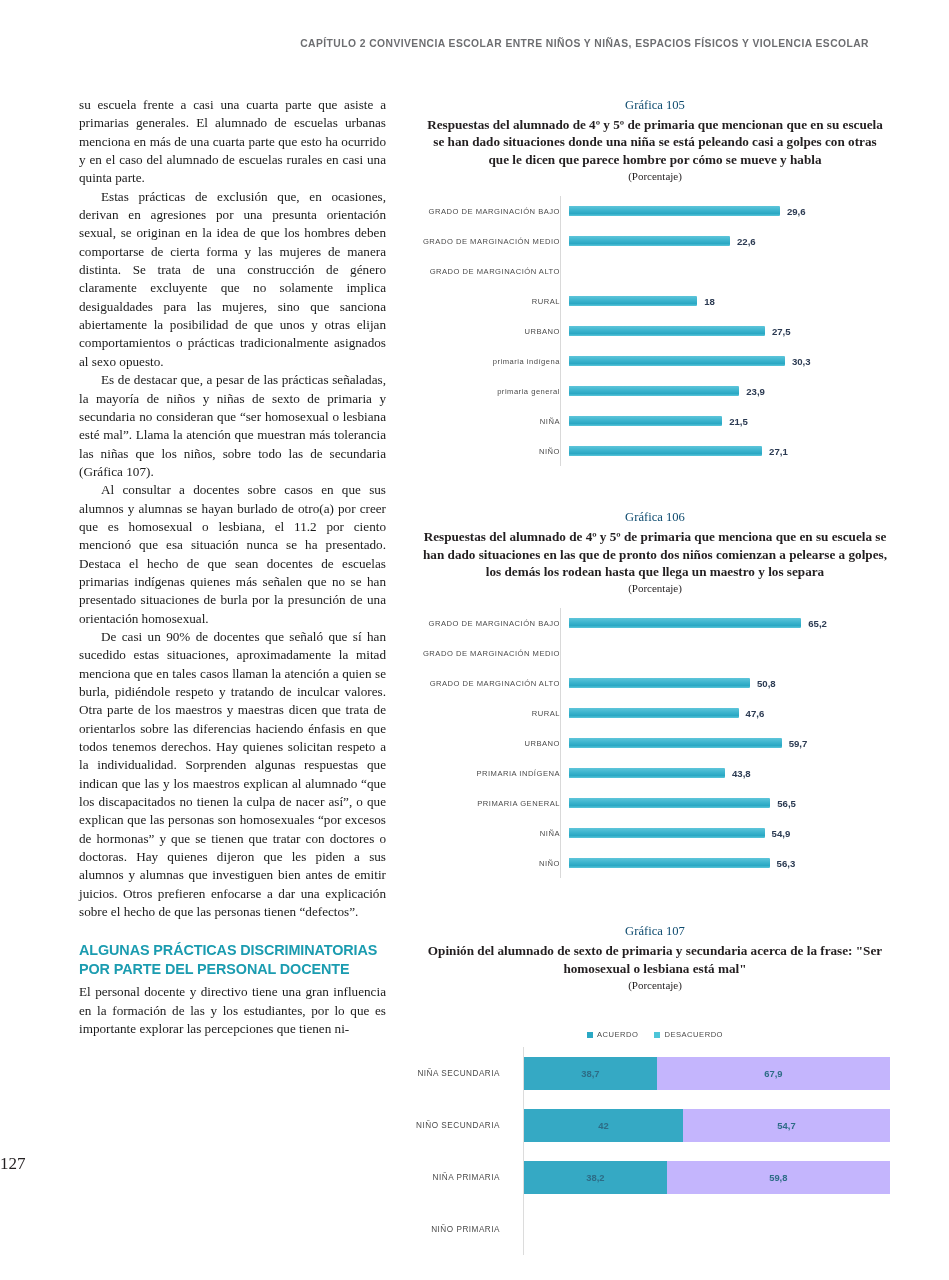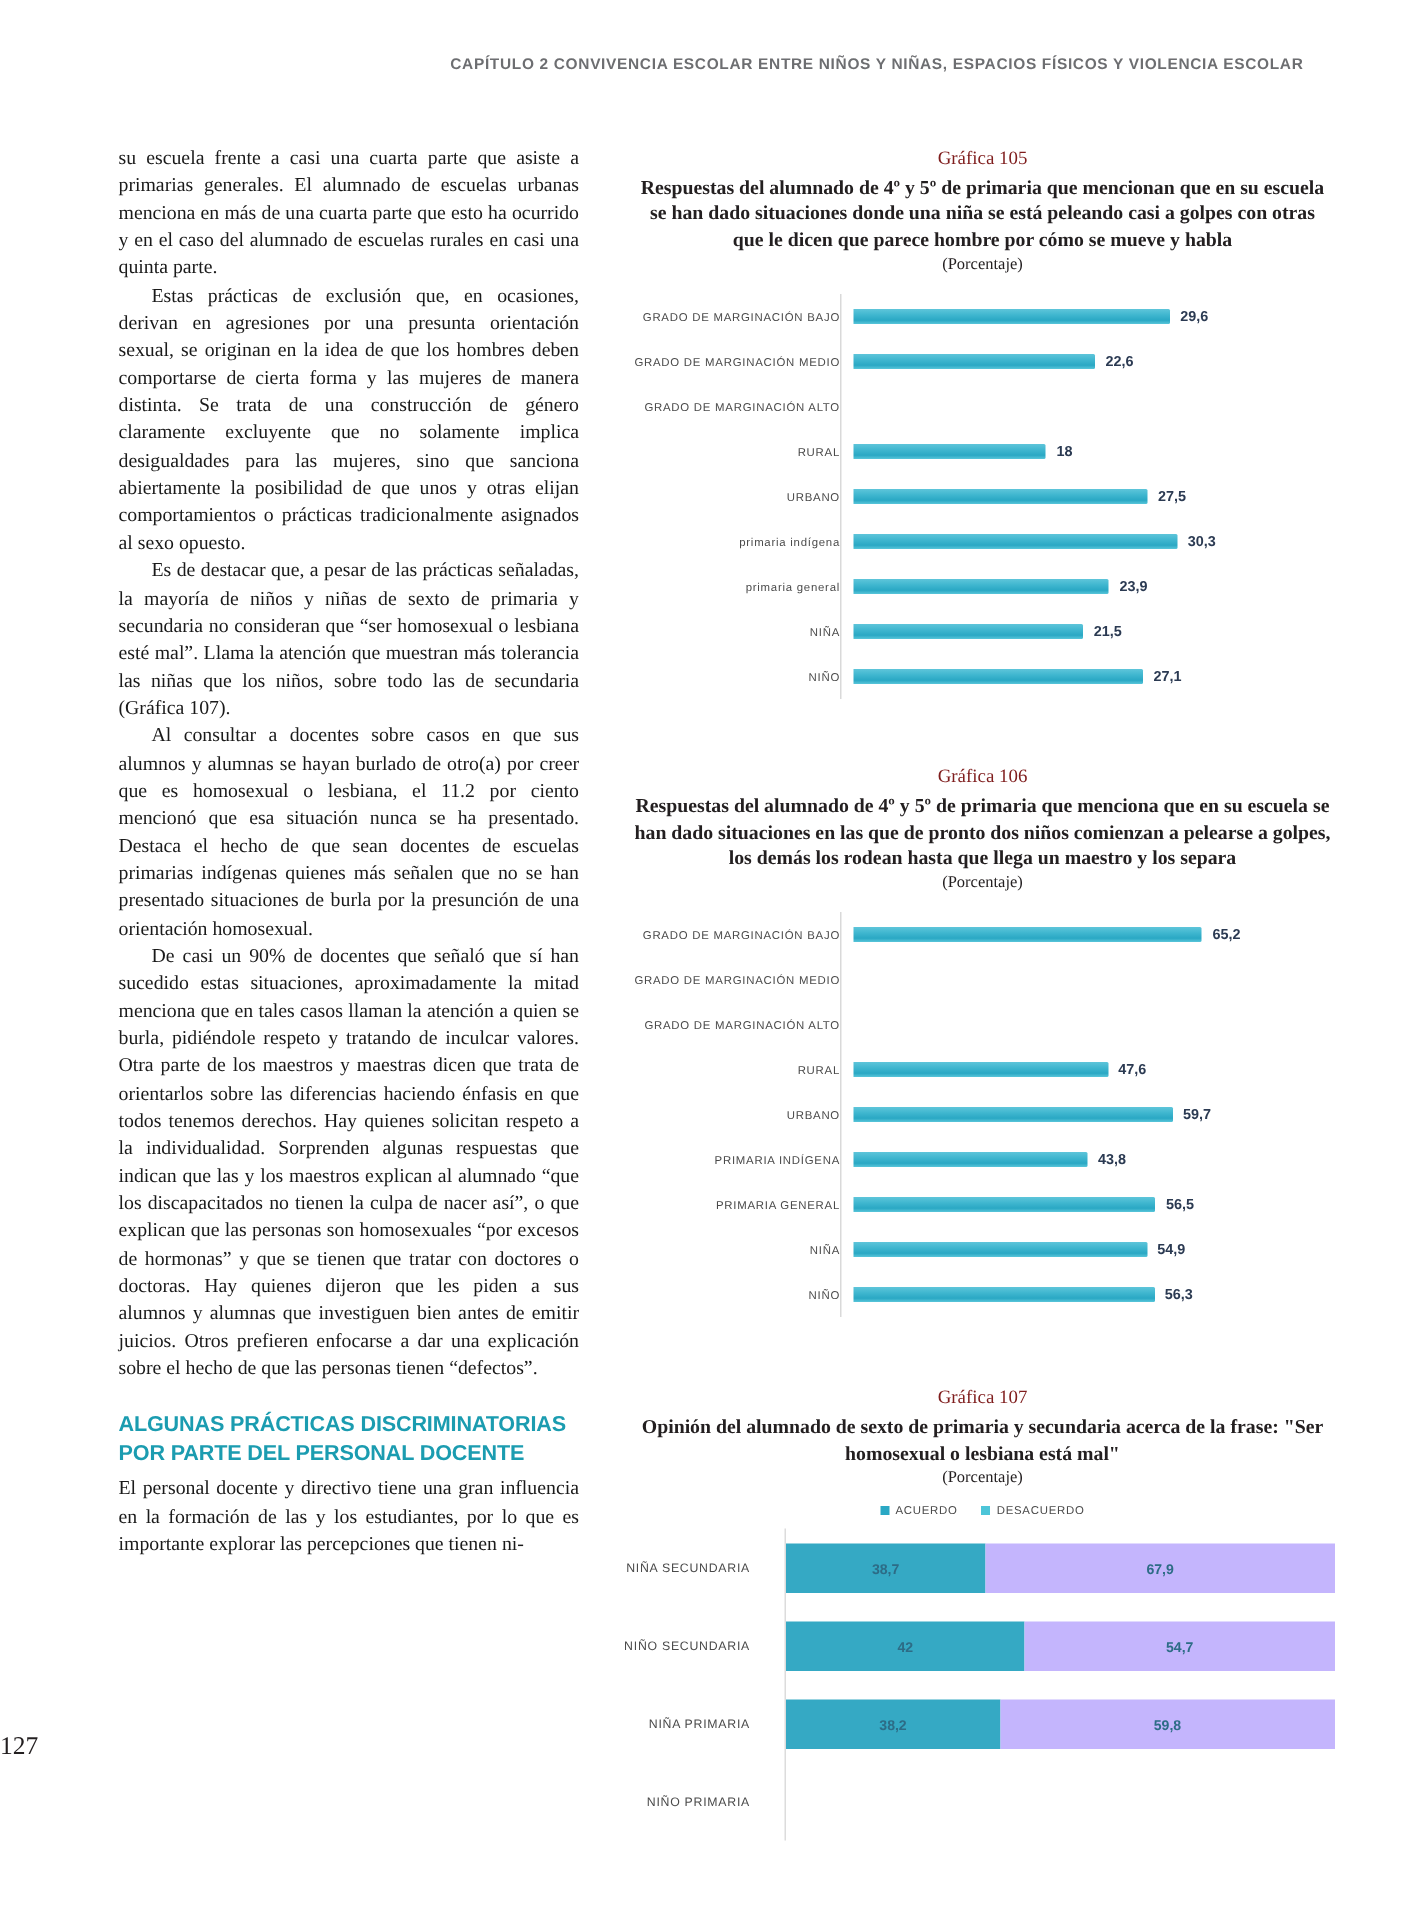--- a/index.html
+++ b/index.html
@@ -83,21 +83,21 @@
 
   .chart-block { position: relative; }
   .chart-block.c105 { margin-top: 8px; }
   .chart-block.c106 { margin-top: 44px; }
   .chart-block.c107 { margin-top: 46px; }
 
   .chart-number {
     text-align: center;
     font-family: "Liberation Serif", serif;
     font-size: 12.6px;
-    color: #7f1d1d;
+    color: #0c4a6e;
     margin-bottom: 3px;
   }
   .chart-title {
     text-align: center;
     font-family: "Liberation Serif", serif;
     font-weight: bold;
     font-size: 13.2px;
     line-height: 17.4px;
     color: #231f20;
     padding: 0 2px;
@@ -169,20 +169,21 @@
     margin-top: 11px;
     margin-bottom: 4px;
   }
   .legend-item {
     display: flex;
     align-items: center;
     font-family: "Liberation Sans", sans-serif;
     font-size: 7.6px;
     letter-spacing: 0.5px;
     color: #4a4a4a;
+    margin-top: 28px;
   }
   .legend-swatch {
     width: 6px; height: 6px;
     margin-right: 4px;
     display: inline-block;
   }
   .sw-acuerdo { background: #2aa8c4; }
   .sw-desacuerdo { background: #4dc5d8; }
 
   .plot-stacked {
@@ -322,20 +323,24 @@
           <div class="bar-track">
             <div class="bar" style="width: 232.275px;"></div>
             <span class="bar-value">65,2</span>
           </div>
         </div>
         <div class="bar-row">
           <div class="bar-label">GRADO DE MARGINACIÓN MEDIO</div>
         </div>
         <div class="bar-row">
           <div class="bar-label">GRADO DE MARGINACIÓN ALTO</div>
+          <div class="bar-track">
+            <div class="bar" style="width: 180.975px;"></div>
+            <span class="bar-value">50,8</span>
+          </div>
         </div>
         <div class="bar-row">
           <div class="bar-label">RURAL</div>
           <div class="bar-track">
             <div class="bar" style="width: 169.575px;"></div>
             <span class="bar-value">47,6</span>
           </div>
         </div>
         <div class="bar-row">
           <div class="bar-label">URBANO</div>

